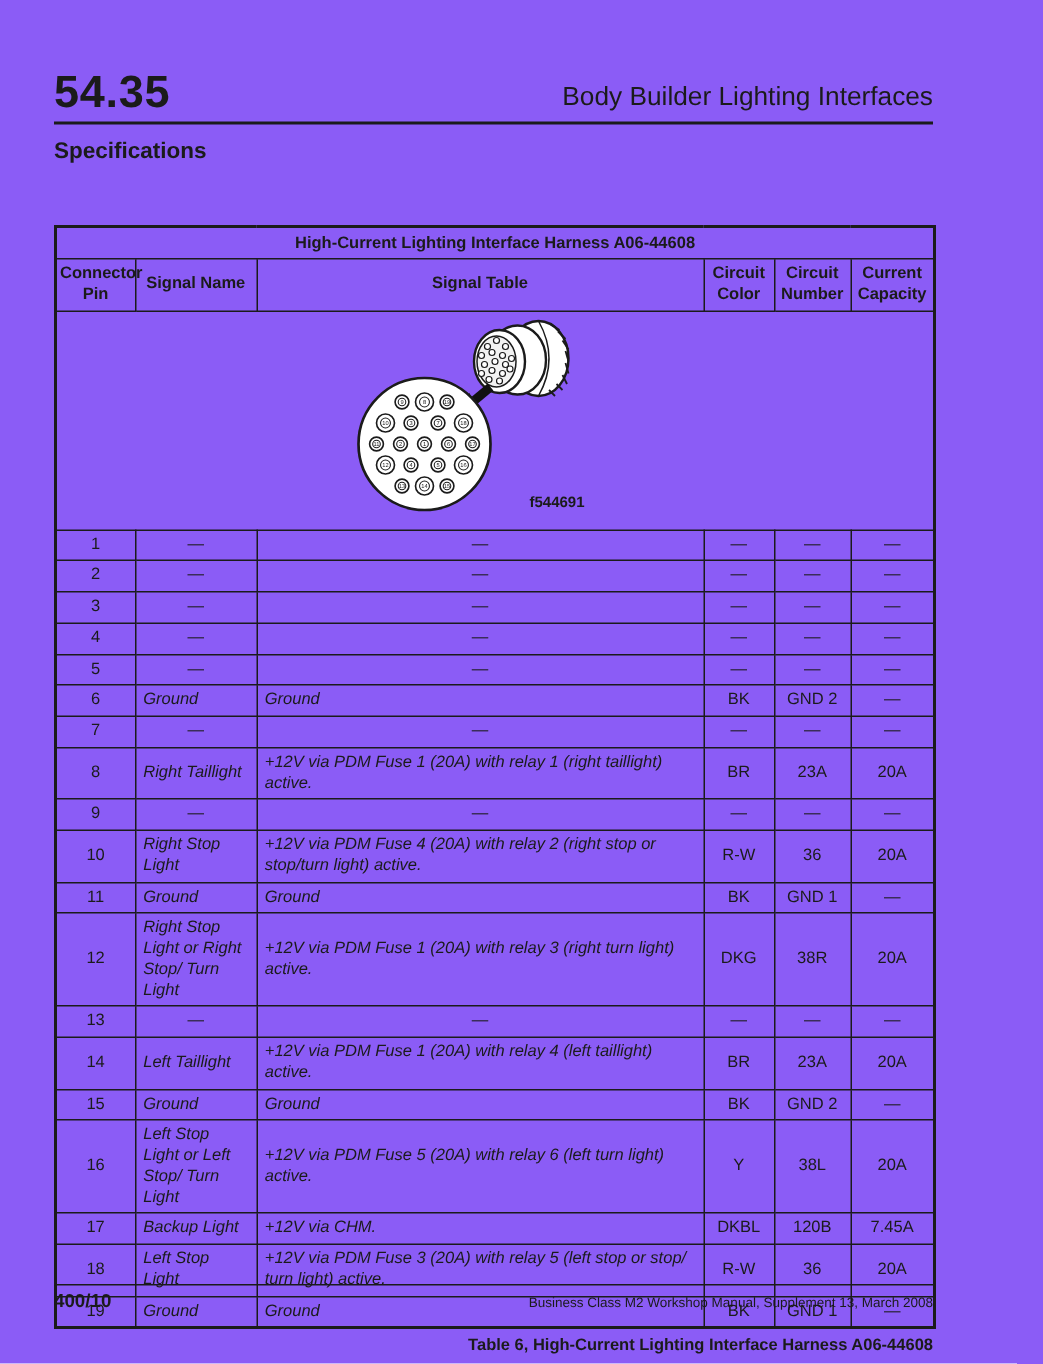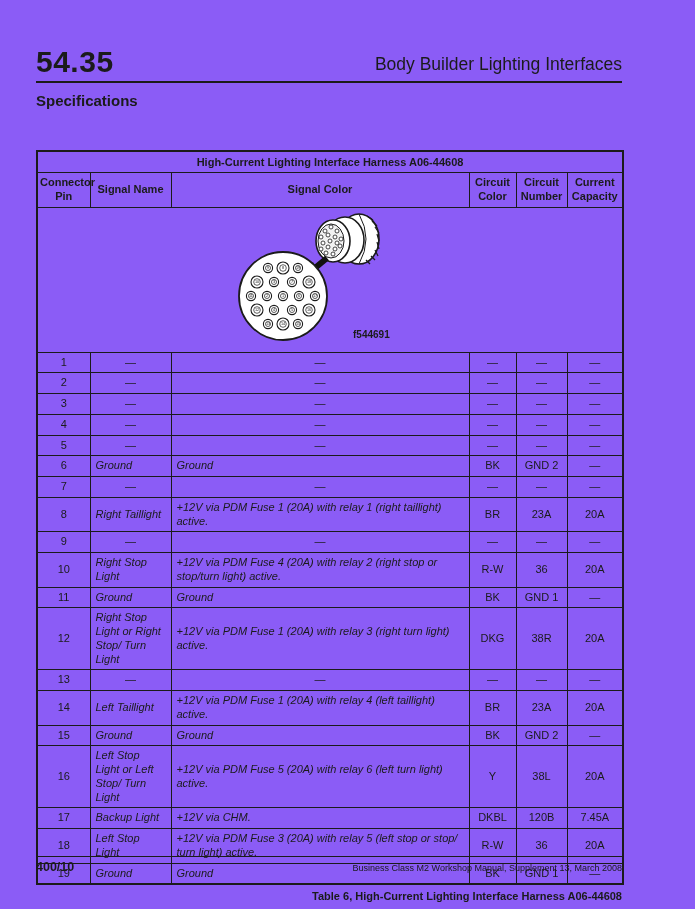--- a/index.html
+++ b/index.html
@@ -80,21 +80,21 @@
           <col style="width:51px">
           <col style="width:56px">
       </colgroup>
       <thead>
         <tr>
           <th class="tbl-title" colspan="6">High-Current Lighting Interface Harness A06-44608</th>
         </tr>
         <tr id="col-hdr-row">
             <th class="col-hdr">Connector Pin</th>
             <th class="col-hdr">Signal Name</th>
-            <th class="col-hdr">Signal Color</th>
+            <th class="col-hdr">Signal Table</th>
             <th class="col-hdr">Circuit Color</th>
             <th class="col-hdr">Circuit Number</th>
             <th class="col-hdr">Current Capacity</th>
           </tr>
       </thead>
       <tbody id="tbl-body">
         <tr>
           <td class="fig-cell" colspan="6">
             <svg id="fig-svg" width="250" height="132" viewBox="0 0 250 132">
 

